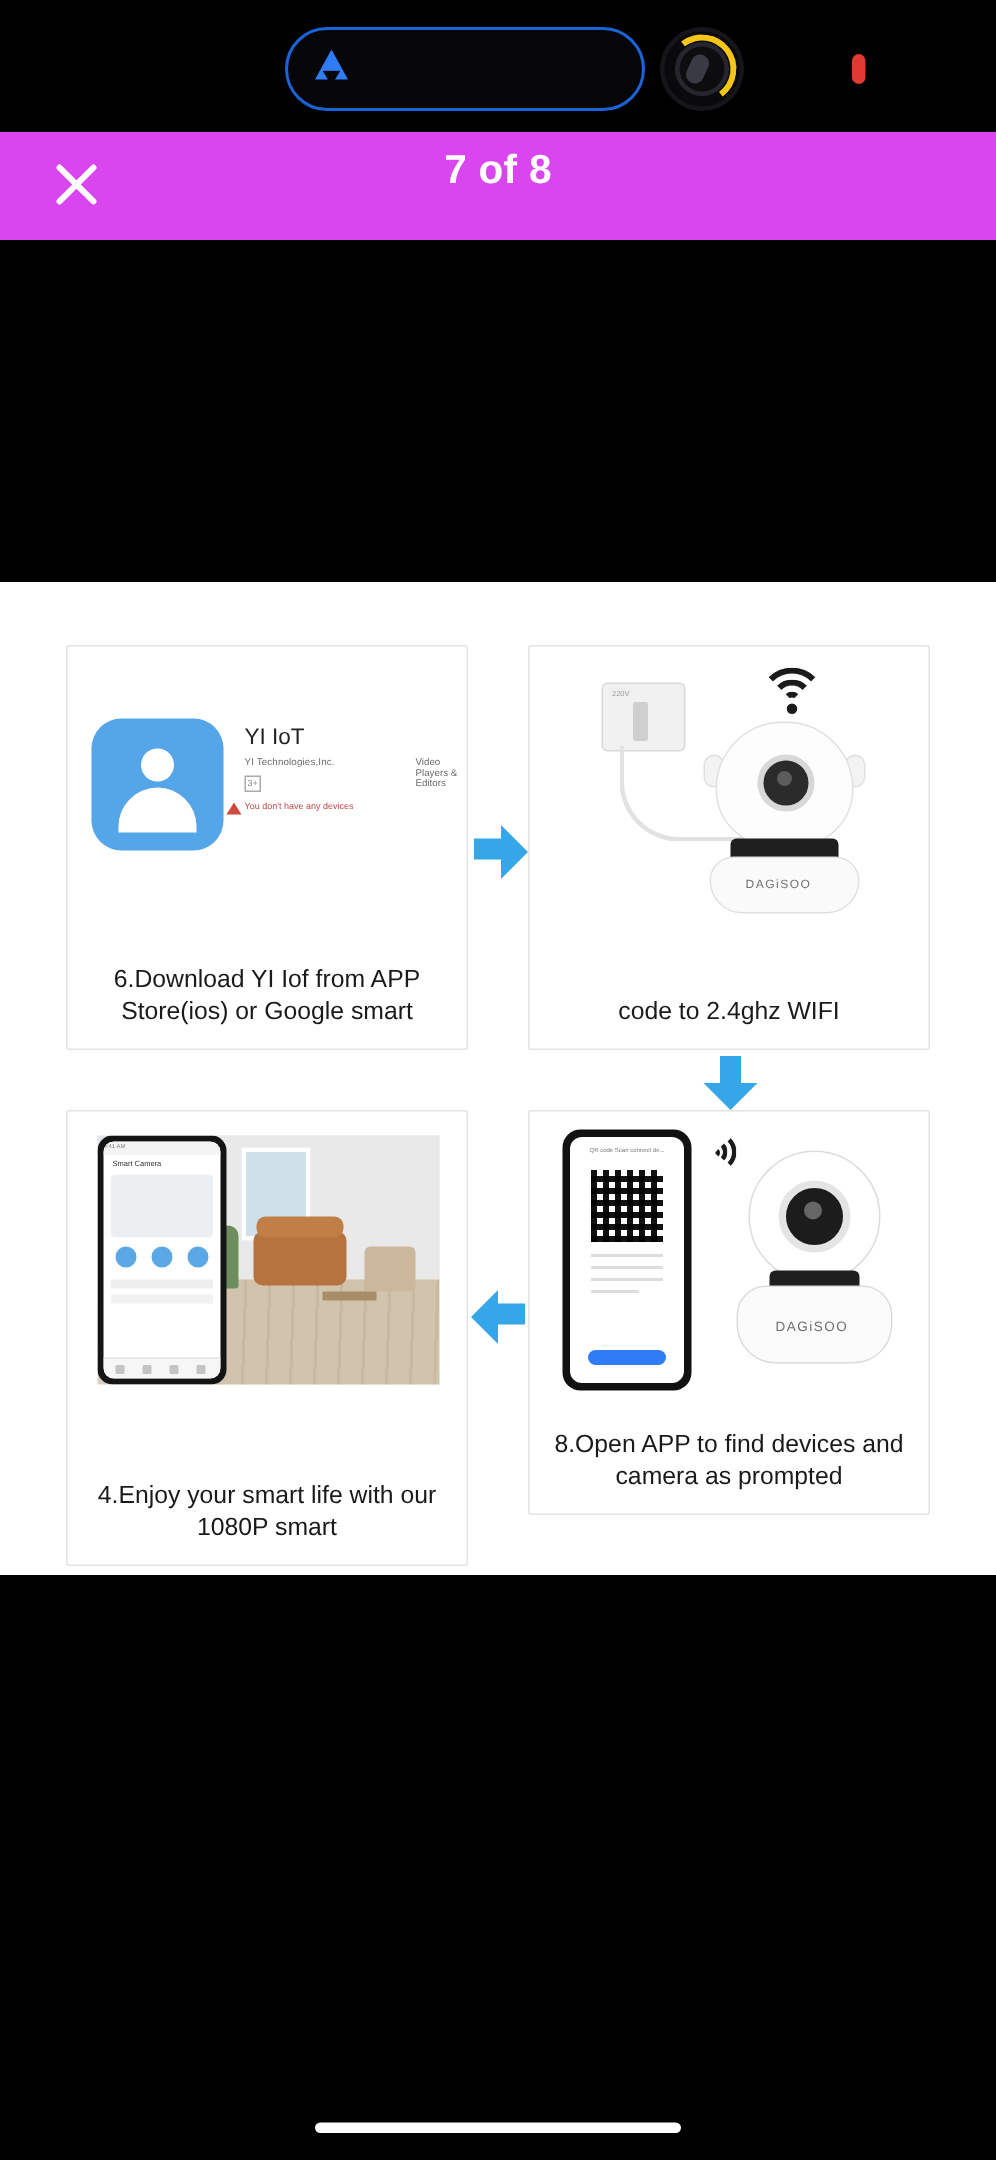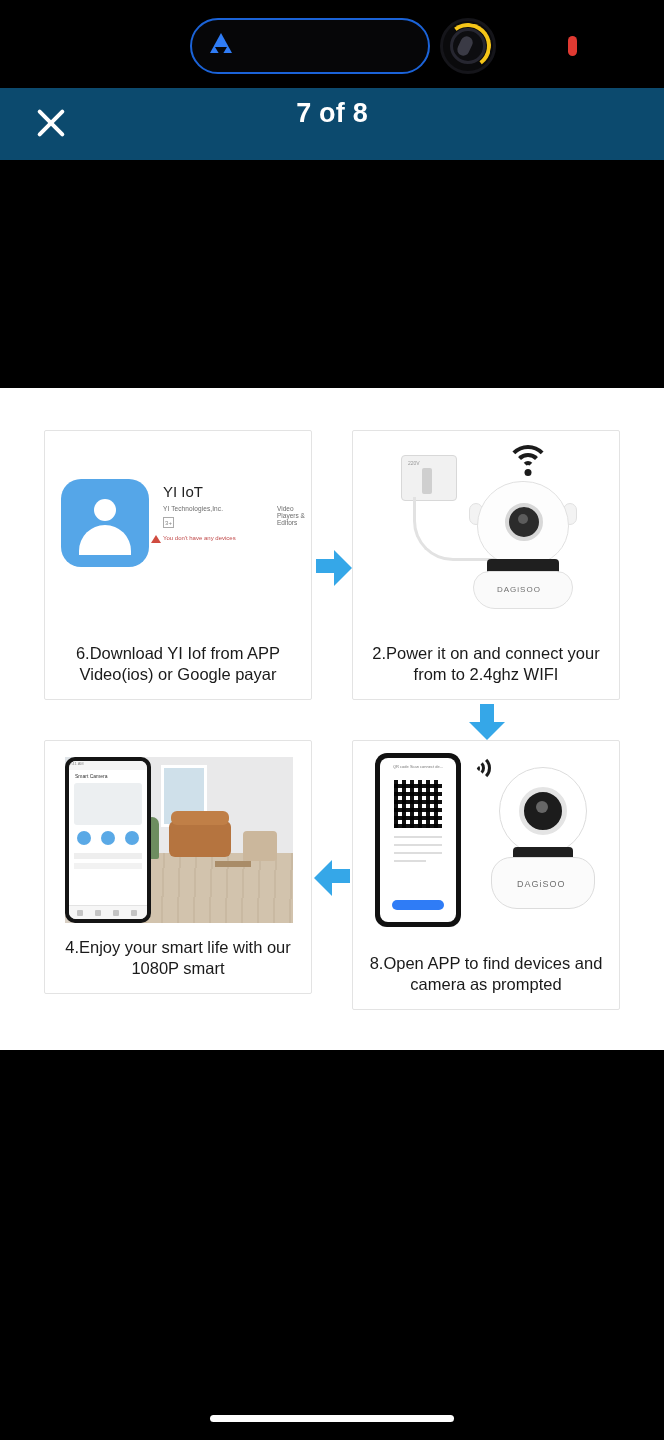--- a/index.html
+++ b/index.html
@@ -65,21 +65,21 @@
   }
   .rec-dot {
     position: absolute; left: 568px; top: 36px;
     width: 9px; height: 20px; border-radius: 5px;
     background: #e03a32;
   }
 
   
   .header {
     position: absolute; top: 88px; left: 0; width: 664px; height: 72px;
-    background: #0c4a6e;
+    background: #d946ef;
   }
   .close-btn {
     position: absolute; left: 30px; top: 14px;
     width: 42px; height: 42px;
     cursor: pointer;
   }
   .close-btn span {
     position: absolute; left: 3px; top: 19px;
     width: 36px; height: 4px; border-radius: 2px; background: #fff;
   }
@@ -104,21 +104,21 @@
   }
   .card {
     position: absolute;
     background: #fff;
     border: 1px solid #e3e3e3;
     border-radius: 2px;
     overflow: hidden;
   }
   .card.c1 { left: 0;   top: 0;   width: 268px; height: 270px; }
   .card.c2 { left: 308px; top: 0; width: 268px; height: 270px; }
-  .card.c3 { left: 0;   top: 310px; width: 268px; height: 254px; }
+  .card.c3 { left: 0;   top: 310px; width: 268px; height: 304px; }
   .card.c4 { left: 308px; top: 310px; width: 268px; height: 270px; }
 
   .card-caption {
     position: absolute; left: 10px; right: 10px; bottom: 14px;
     font-size: 16.5px; color: #1a1a1a; line-height: 1.28;
     text-align: center;
   }
   .card-art { position: absolute; left: 0; right: 0; top: 0; height: 198px; }
 
   
@@ -278,21 +278,21 @@
           <div class="body"></div>
         </div>
         <div class="app-name">YI IoT</div>
         <div class="app-sub">YI Technologies,Inc.</div>
         <div class="app-sub2">Video Players &amp; Editors</div>
         <div class="app-box">3+</div>
         <div class="app-warn">You don't have any devices<span class="tri"></span></div>
       </div>
       <div class="card-caption">
         <span>6.Download YI Iof from APP</span><br>
-        <span>Video(ios) or Google payar</span>
+        <span>Store(ios) or Google smart</span>
       </div>
     </div>
 
     <div class="card c2">
       <div class="card-art">
         <div class="socket">
           <div class="label">220V</div>
           <div class="slot"></div>
         </div>
         <div class="cable"></div>
@@ -306,22 +306,22 @@
           <div class="ear l"></div>
           <div class="ear r"></div>
           <div class="headb"></div>
           <div class="lens"></div>
           <div class="neck"></div>
           <div class="base"></div>
           <div class="brand">DAGiSOO</div>
         </div>
       </div>
       <div class="card-caption">
-        <span>2.Power it on and connect your</span><br>
-        <span>from to 2.4ghz WIFI</span>
+        <br>
+        <span>code to 2.4ghz WIFI</span>
       </div>
     </div>
 
     <div class="card c3">
       <div class="card-art">
         <div class="shot4">
           <div class="room-wall"></div>
           <div class="room-win"></div>
           <div class="room-floor"></div>
           <div class="plant"></div>

